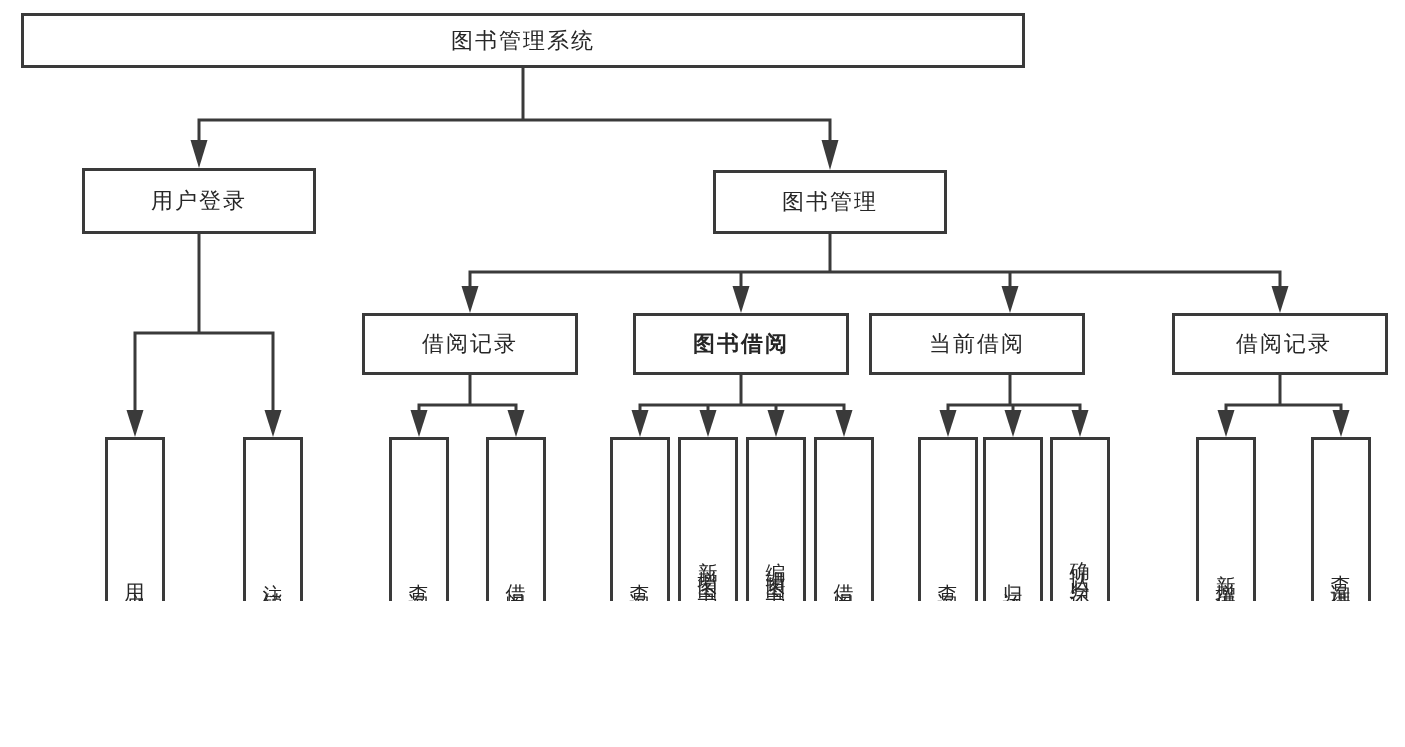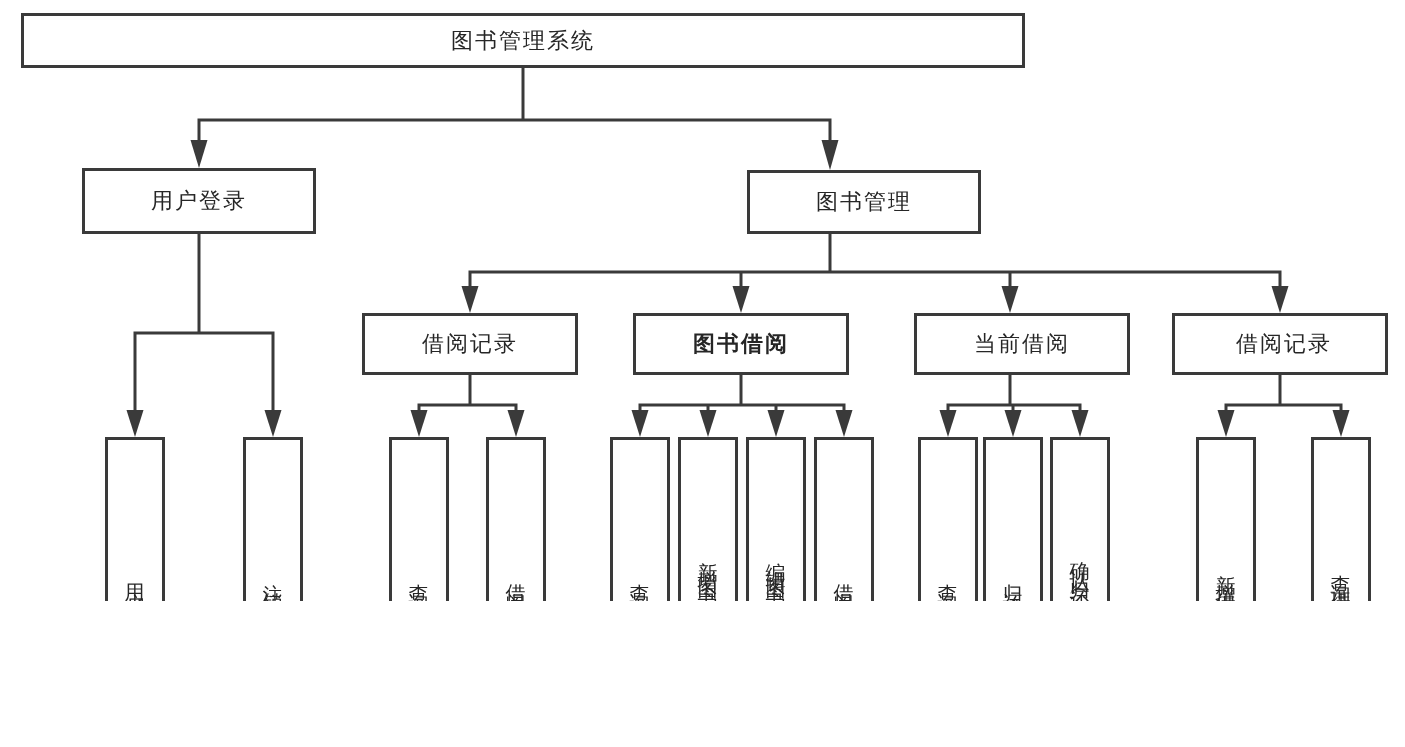--- a/index.html
+++ b/index.html
@@ -23,25 +23,25 @@
   .box{
     position:absolute;box-sizing:border-box;
     border:3px solid var(--line);
     background:var(--background);
     display:flex;align-items:center;justify-content:center;
     color:var(--text);
   }
   .h-label{font-size:22px;letter-spacing:2px;white-space:nowrap;}
   .n-root{left:21px;top:13px;width:1004px;height:55px;}
   .n-l2a{left:82px;top:168px;width:234px;height:66px;}
-  .n-l2b{left:747px;top:170px;width:234px;height:64px;}
+  .n-l2b{left:713px;top:170px;width:234px;height:64px;}
   .n-l3{top:313px;width:216px;height:62px;}
   .n-l3a{left:362px;}
   .n-l3b{left:633px;font-weight:bold;}
-  .n-l3c{left:914px;}
+  .n-l3c{left:869px;}
   .n-l3d{left:1172px;padding-left:8px;}
   .leaf{
     top:437px;width:60px;height:298px;
     -webkit-writing-mode:vertical-rl;writing-mode:vertical-rl;
     font-size:20px;letter-spacing:9px;line-height:1.1;
   }
   .lf1{left:105px;} .lf2{left:243px;}
   .lf3{left:389px;} .lf4{left:486px;}
   .lf5{left:610px;} .lf6{left:678px;} .lf7{left:746px;} .lf8{left:814px;}
   .lf9{left:918px;} .lf10{left:983px;} .lf11{left:1050px;}

